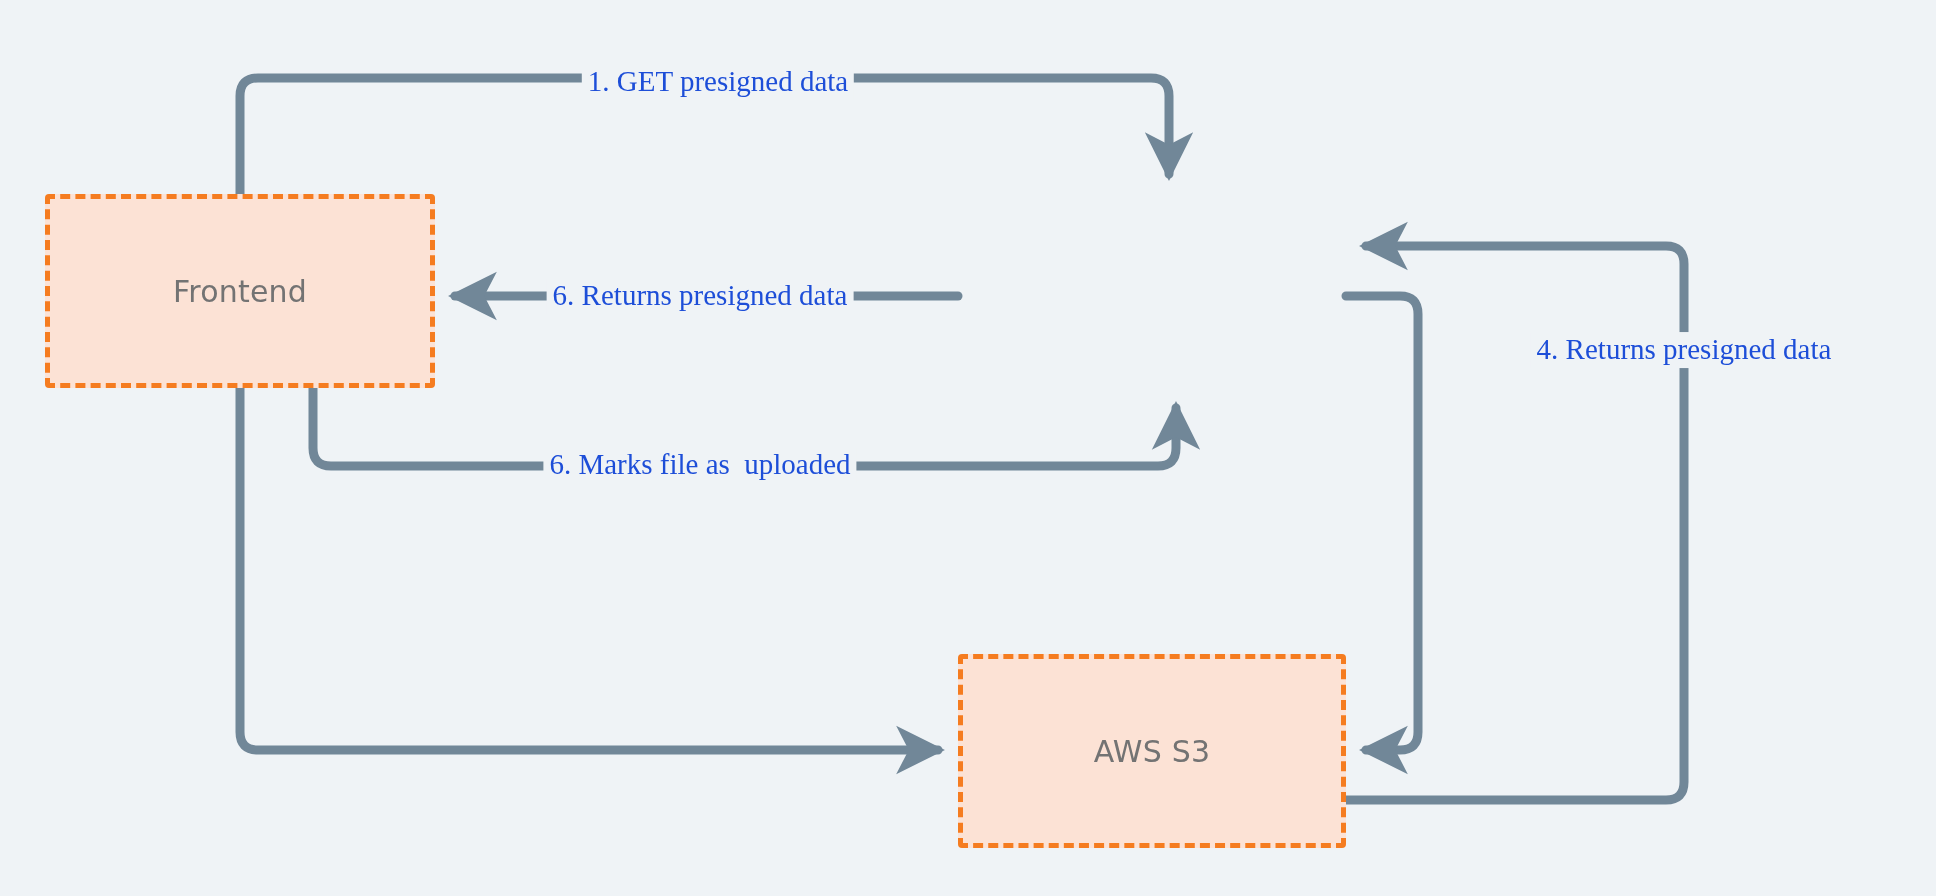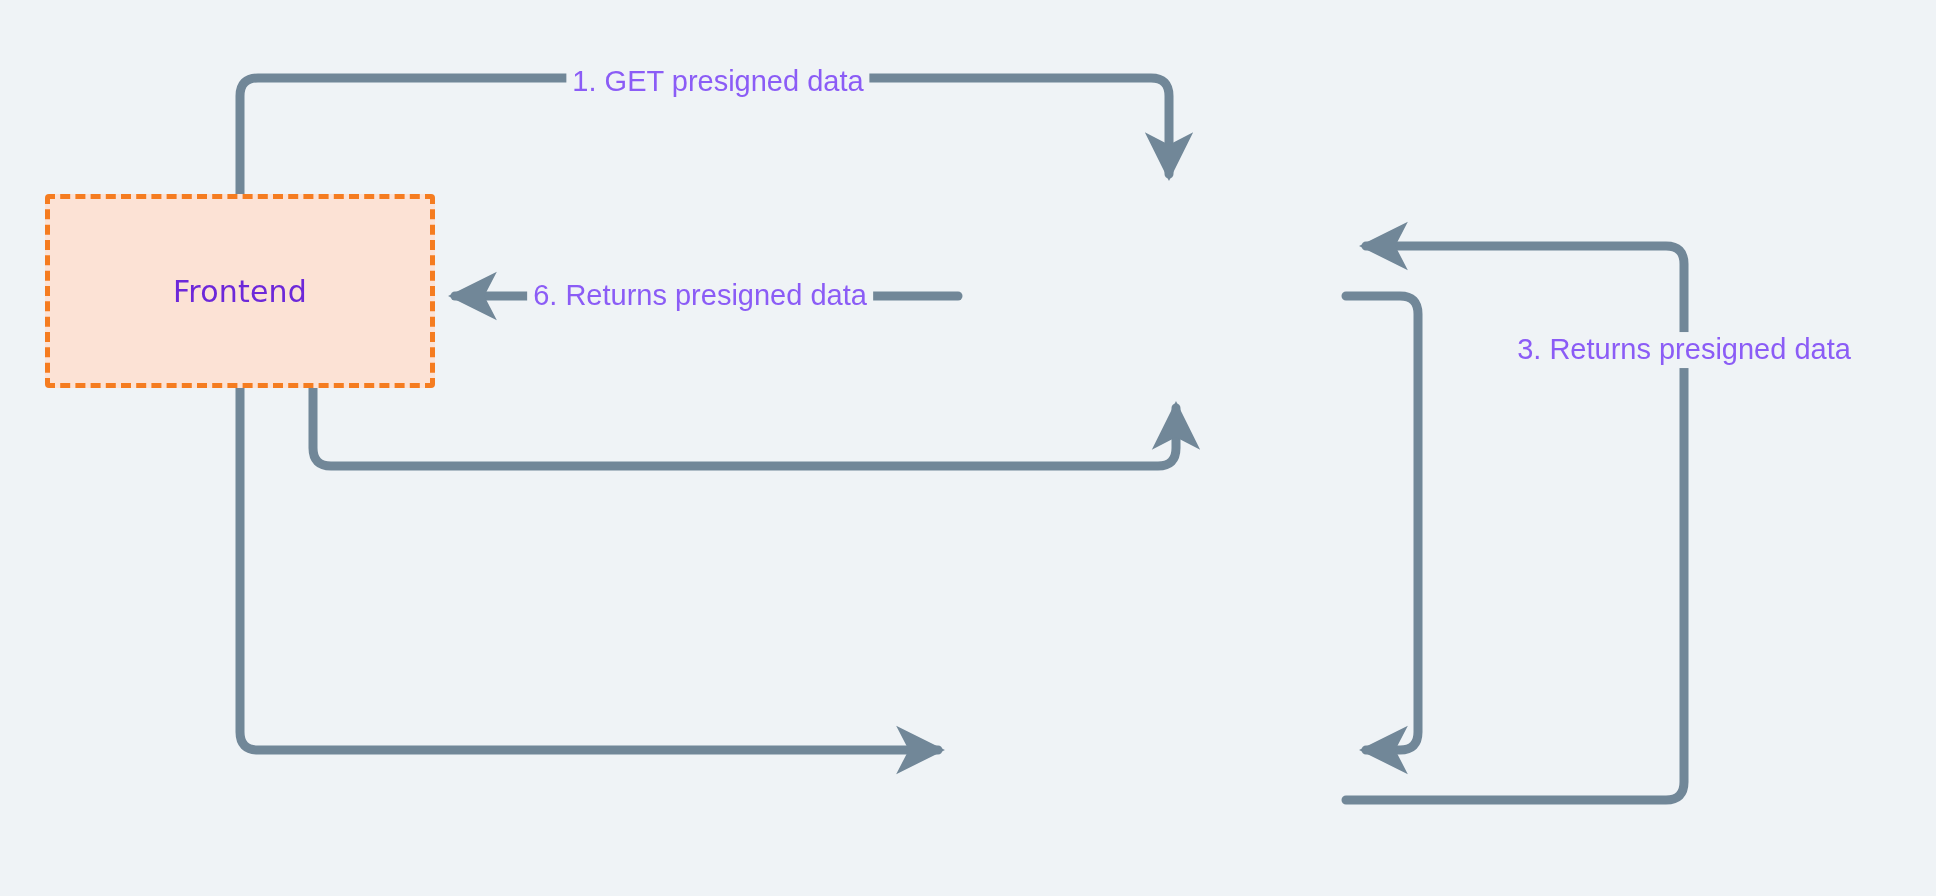--- a/index.html
+++ b/index.html
@@ -31,30 +31,30 @@
     box-sizing: border-box;
     display: flex;
     align-items: center;
     justify-content: center;
     background: #fce2d5;
     border: 5px dashed #f57c20;
     border-radius: 4px;
   }
   .node-label {
     font-size: 30px;
-    color: #6d28d9;
+    color: #737373;
     letter-spacing: 0.2px;
     font-family: "DejaVu Sans", sans-serif;
     white-space: pre;
   }
   .edge-label {
     position: absolute;
     font-size: 29px;
-    color: #8b5cf6;
-    font-family: Liberation Sans, sans-serif;
+    color: #1d4ed8;
+    font-family: Liberation Serif, serif;
     white-space: pre;
     background: #eff3f6;
     line-height: 1.1;
     padding: 2px 6px;
     transform: translate(-50%, -50%);
     text-align: center;
   }
 </style>
 </head>
 <body>
@@ -82,23 +82,27 @@
 
       <path d="M 313 388 L 313 448 Q 313 466 331 466 L 1158 466 Q 1176 466 1176 448 L 1176 408" marker-end="url(#ah)"></path>
     </g>
   </svg>
 
   <div class="node" style="left:45px; top:194px; width:390px; height:194px;">
     <span class="node-label">Frontend</span>
   </div>
 
 
+  <div class="node" style="left:958px; top:654px; width:388px; height:194px;">
+    <span class="node-label">AWS S3</span>
+  </div>
 
   <div class="edge-label" style="left:718px; top:82px;">1. GET presigned data</div>
 
 
-  <div class="edge-label" style="left:1684px; top:350px;">3. Returns presigned data</div>
+  <div class="edge-label" style="left:1684px; top:350px;">4. Returns presigned data</div>
 
   <div class="edge-label" style="left:700px; top:296px;">6. Returns presigned data</div>
 
 
+  <div class="edge-label" style="left:700px; top:465px;">6. Marks file as  uploaded</div>
 
 </div>
 
 </body></html>

